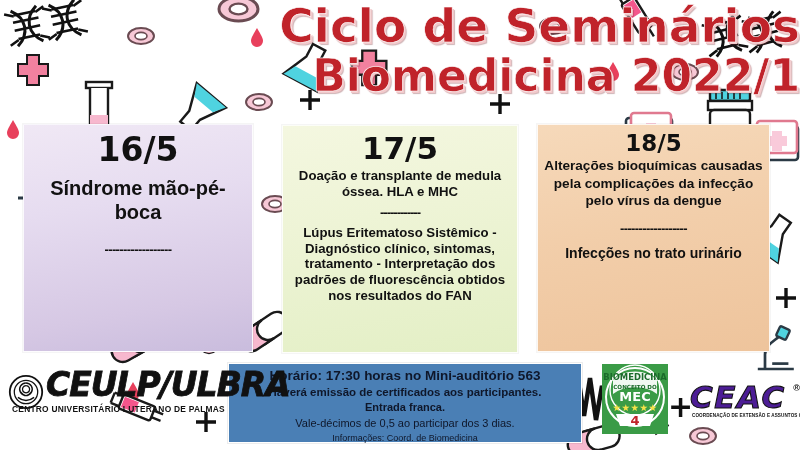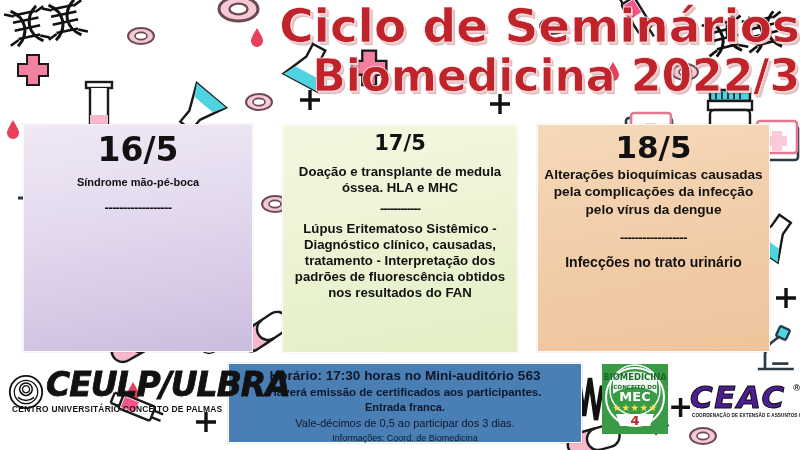--- a/index.html
+++ b/index.html
@@ -54,24 +54,24 @@
   }
   #card3{
     left:537px;top:124px;width:233px;height:228px;
     background:linear-gradient(170deg,#f6d9ba 0%,#f2ceaa 45%,#eec49c 100%);
   }
   .card .date{
     font-size:32px;line-height:1.05;margin:4px 0 3px 0;font-weight:bold;
     font-family:"DejaVu Sans","Liberation Sans",sans-serif;
   }
   #card1 .date{font-size:33px;margin-bottom:8px;}
-  #card2 .date{font-size:21px;margin-top:2px;margin-bottom:10px;}
-  #card3 .date{font-size:31px;margin-top:2px;margin-bottom:2px;}
+  #card2 .date{font-size:31px;margin-top:2px;margin-bottom:3px;}
+  #card3 .date{font-size:23px;margin-top:2px;margin-bottom:2px;}
   .card .topic{font-size:13.5px;line-height:1.22;}
-  #card1 .topic{font-size:11px;margin-bottom:2px;}
+  #card1 .topic{font-size:20px;margin-bottom:9px;}
   #card2 .topic{font-size:13.2px;}
   #card3 .topic{font-size:13.6px;line-height:1.3;}
   .card .sep{
     font-size:13px;letter-spacing:-0.6px;line-height:1;
     margin:7px 0 7px 0;font-weight:bold;
   }
   #card1 .sep{margin:10px 0 10px 0;}
   #card2 .sep{margin:6px 0 6px 0;letter-spacing:-1px;}
   #card3 .sep{margin:12px 0 10px 0;}
   .card .topic2{font-size:13.5px;line-height:1.26;}
@@ -250,34 +250,34 @@
       <use href="#drop" x="128" y="382"></use>
       <use href="#plusk" x="196" y="412"></use>
       <use href="#syringe" x="120" y="400" transform="rotate(22 137 407)"></use>
       <use href="#pcross" x="540" y="398" transform="scale(.9) translate(60,44)"></use>
       <use href="#bottle" x="250" y="396" transform="scale(.72) translate(96,150)"></use>
     </svg>
   </div>
 
   <div class="title-wrap">
     <div class="title-line l1">Ciclo de Seminários</div>
-    <div class="title-line l2">Biomedicina 2022/3</div>
+    <div class="title-line l2">Biomedicina 2022/1</div>
   </div>
 
   <div class="card" id="card1">
     <div class="date">16/5</div>
     <div class="topic">Síndrome mão-pé-boca</div>
     <div class="sep">------------------</div>
   </div>
 
   <div class="card" id="card2">
     <div class="date">17/5</div>
     <div class="topic">Doação e transplante de medula óssea.  HLA e MHC</div>
     <div class="sep">------------</div>
-    <div class="topic2">Lúpus Eritematoso Sistêmico - Diagnóstico clínico, causadas, tratamento - Interpretação dos padrões de fluorescência obtidos nos resultados do FAN</div>
+    <div class="topic2">Lúpus Eritematoso Sistêmico - Diagnóstico clínico, sintomas, tratamento - Interpretação dos padrões de fluorescência obtidos nos resultados do FAN</div>
   </div>
 
   <div class="card" id="card3">
     <div class="date">18/5</div>
     <div class="topic">Alterações bioquímicas causadas pela complicações da infecção pelo vírus da dengue</div>
     <div class="sep">------------------</div>
     <div class="topic2">Infecções no trato urinário</div>
   </div>
 
   <svg id="ecg" width="36" height="60" viewBox="0 0 36 60">
@@ -293,21 +293,21 @@
   </div>
 
   <div id="ceulp">
     <svg class="mark" viewBox="0 0 40 40">
       <circle cx="20" cy="20" r="18" fill="none" stroke="#111" stroke-width="2"></circle>
       <circle cx="20" cy="20" r="13" fill="none" stroke="#111" stroke-width="1.4"></circle>
       <path d="M20,10 a7,7 0 1 1 -0.1,0 M20,13 a4,4 0 1 0 0.1,0 M14,20 q6,8 12,0" fill="none" stroke="#111" stroke-width="1.5"></path>
       <path d="M11,26 q9,7 18,0" fill="none" stroke="#111" stroke-width="1.5"></path>
     </svg>
     <div class="wm">CEULP/ULBRA</div>
-    <div class="wt">CENTRO UNIVERSITÁRIO CONCEITO DE PALMAS</div>
+    <div class="wt">CENTRO UNIVERSITÁRIO LUTERANO DE PALMAS</div>
   </div>
 
   <div id="mec">
     <svg width="66" height="70" viewBox="0 0 66 70">
       <rect x="0" y="0" width="66" height="70" fill="#3a9b46"></rect>
       <path d="M33,4 a29,29 0 0 1 29,29 a29,29 0 0 1 -29,29 a29,29 0 0 1 -29,-29 a29,29 0 0 1 29,-29 Z" fill="#3a9b46" stroke="#ffffff" stroke-width="2"></path>
       <path d="M8,26 a25,25 0 0 1 50,0 a25,25 0 0 1 -50,0 Z" fill="none" stroke="#ffffff" stroke-width="1.4"></path>
       <path d="M11,16 a27,20 0 0 1 44,0 L55,30 a27,16 0 0 0 -44,0 Z" fill="#ffffff" opacity=".93"></path>
       <text x="33" y="16" text-anchor="middle" font-family="DejaVu Sans, sans-serif" font-size="8.4" font-weight="bold" fill="#1b6b2b">BIOMEDICINA</text>
       <text x="33" y="25" text-anchor="middle" font-family="DejaVu Sans, sans-serif" font-size="5.6" font-weight="bold" fill="#1b6b2b">CONCEITO DO</text>

